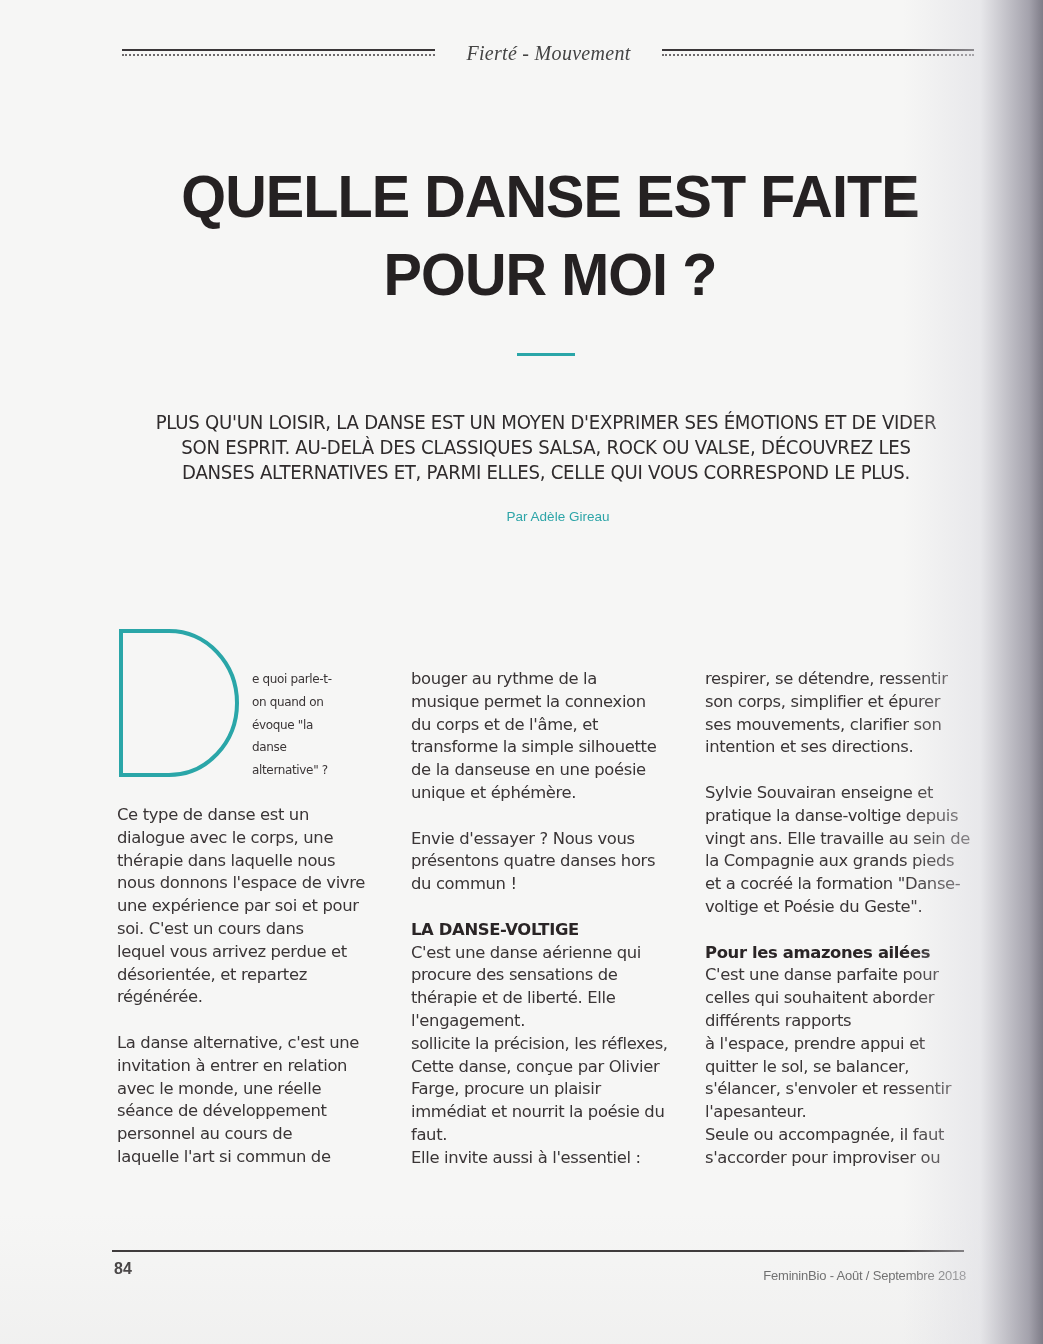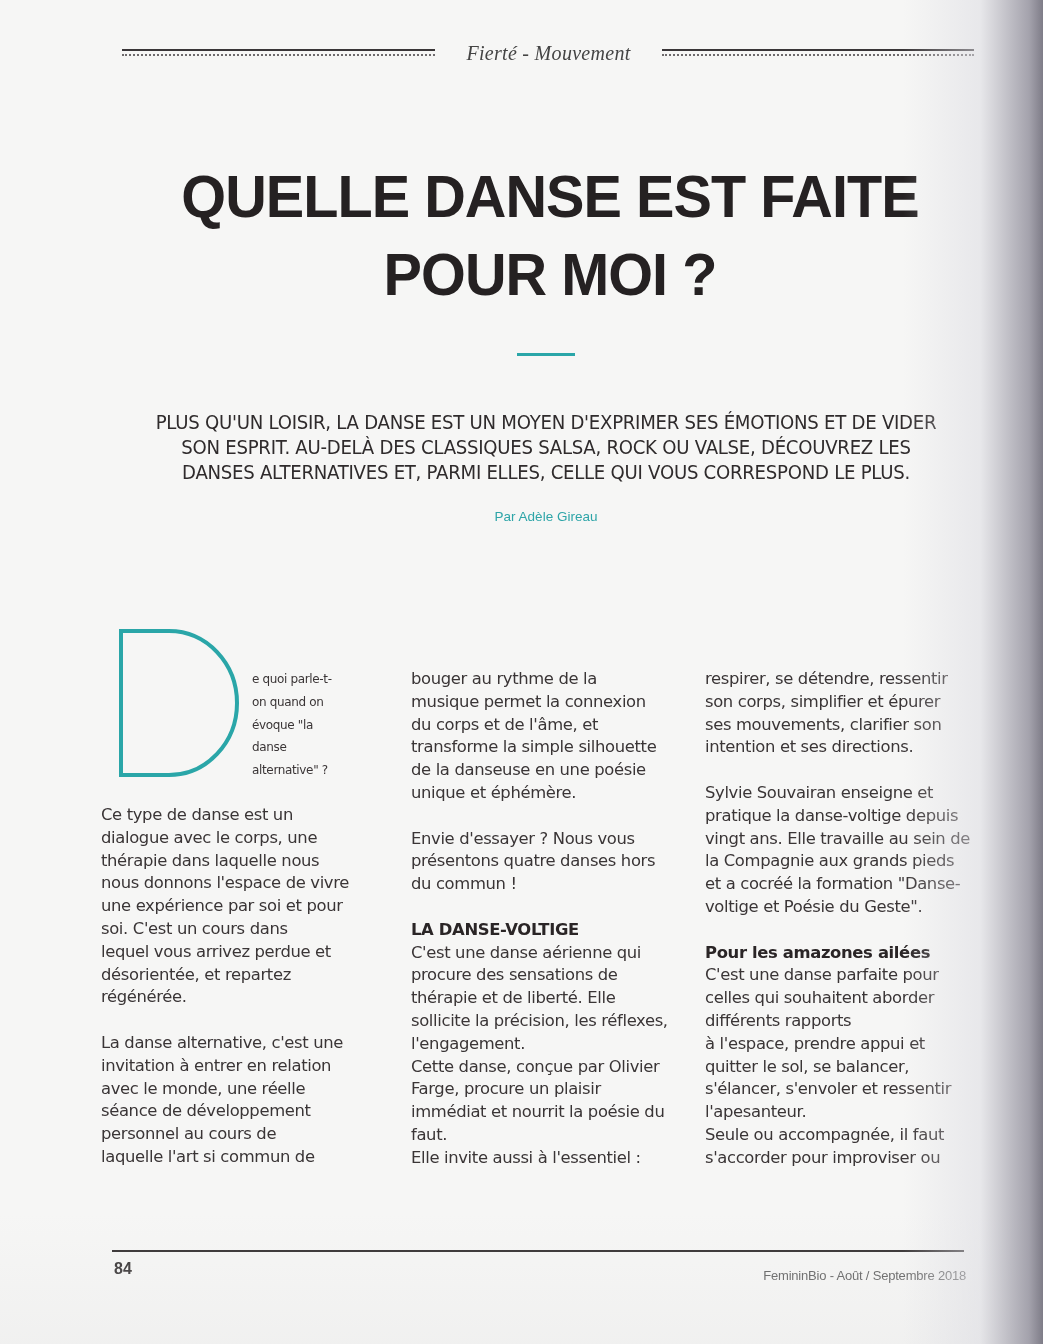--- a/index.html
+++ b/index.html
@@ -101,21 +101,21 @@
       font-size: 19.5px;
       line-height: 25px;
       color: #2f2b2c;
       letter-spacing: -0.3px;
       transform: scaleX(0.93);
       transform-origin: center top;
     }
     .byline {
       position: absolute;
       top: 509px;
-      left: 110px;
+      left: 122px;
       width: 872px;
       text-align: center;
       font-size: 13.5px;
       color: #2ea5a8;
     }
     
     .col {
       position: absolute;
       top: 668px;
       width: 275px;
@@ -146,21 +146,21 @@
       width: 140px;
       font-family: "DejaVu Sans", sans-serif;
       font-size: 12px;
       line-height: 22.8px;
       color: #3a3536;
       letter-spacing: -0.35px;
     }
     .col1-body {
       position: absolute;
       top: 804px;
-      left: 101px;
+      left: 117px;
       width: 275px;
       font-family: "DejaVu Sans", sans-serif;
       font-size: 16.4px;
       line-height: 22.8px;
       color: #3a3536;
       letter-spacing: -0.35px;
     }
     .col1-body p { margin: 0 0 22.8px 0; }
     .subhead {
       font-weight: bold;
@@ -277,22 +277,22 @@
   <p>
     <span class="line">Envie d'essayer ? Nous vous</span>
     <span class="line">présentons quatre danses hors</span>
     <span class="line">du commun !</span>
   </p>
   <p class="tight">
     <span class="subhead line">LA DANSE-VOLTIGE</span>
     <span class="line">C'est une danse aérienne qui</span>
     <span class="line">procure des sensations de</span>
     <span class="line">thérapie et de liberté. Elle</span>
+    <span class="line">l'engagement.</span>
     <span class="line">sollicite la précision, les réflexes,</span>
-    <span class="line">l'engagement.</span>
     <span class="line">Cette danse, conçue par Olivier</span>
     <span class="line">Farge, procure un plaisir</span>
     <span class="line">immédiat et nourrit la poésie du</span>
     <span class="line">faut.</span>
     <span class="line">Elle invite aussi à l'essentiel :</span>
   </p>
 </div>
 
 <div class="col col3">
   <p>

